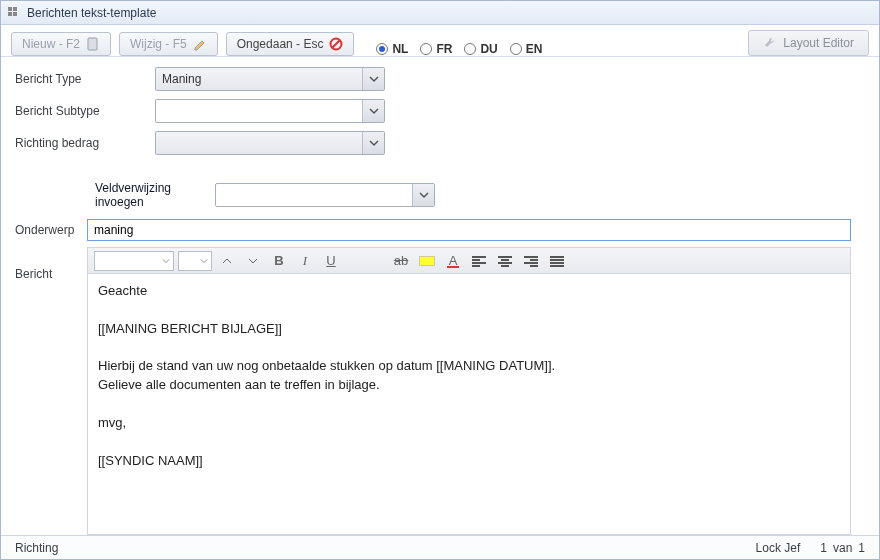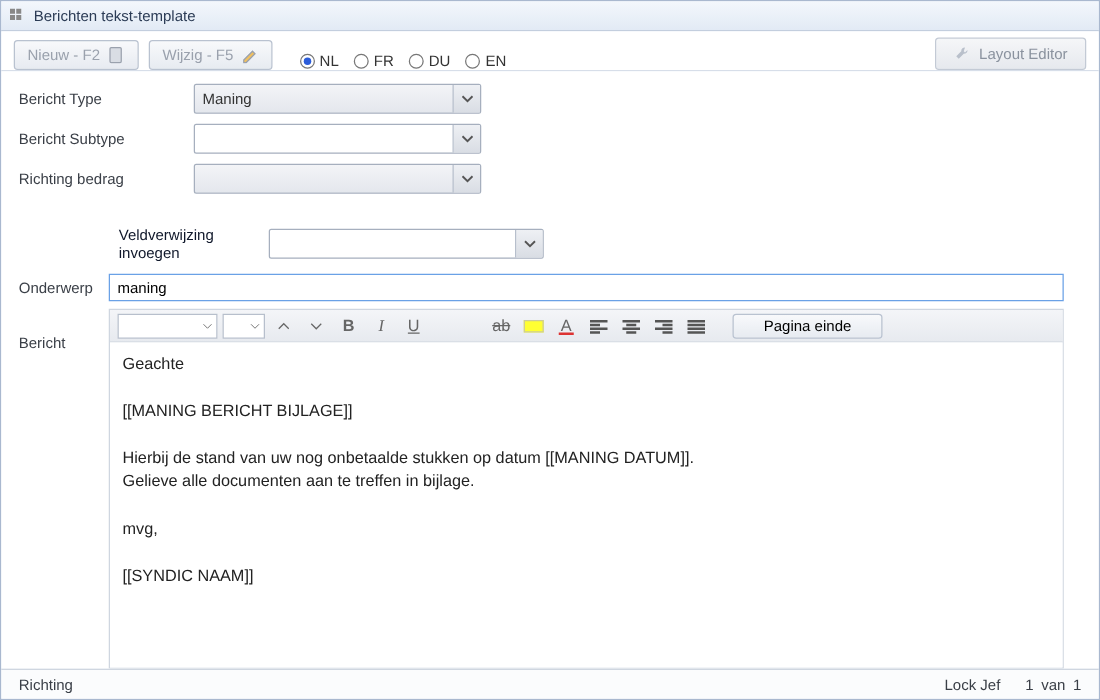--- a/index.html
+++ b/index.html
@@ -50,21 +50,21 @@
     background: linear-gradient(180deg,#f8f9fb 0,#e7ebf1 100%);
     border: 1px solid #b9c2d0;
     border-radius: 3px;
     font-size: 12px;
     color: #444;
     cursor: pointer;
   }
   .tbtn.disabled { color:#9aa1ad; cursor:default; }
   .ticon { width:14px; height:14px; display:inline-block; }
   .radio-group { display:flex; align-items:center; gap:12px; margin-left:14px; }
-  .radio-item { display:flex; align-items:center; gap:4px; }
+  .radio-item { display:flex; align-items:center; gap:4px;font-weight:bold; }
   .radio-dot {
     width:12px; height:12px; border:1px solid #777; border-radius:50%;
     display:inline-flex; align-items:center; justify-content:center;
     background:#fff;
   }
   .radio-dot.selected::after { content:""; width:6px; height:6px; background:#2b5cd9; border-radius:50%; }
   .toolbar-spacer { flex:1; }
   .layout-btn {
     display:inline-flex; align-items:center; gap:6px;
     height:26px; padding:0 14px;
@@ -189,20 +189,29 @@
         <svg viewBox="0 0 14 14">
             <rect x="2" y="1" width="9" height="12" rx="1" fill="#d9dde4" stroke="#9aa1ad"></rect>
           </svg>
       </span>
     </div>
     <div class="tbtn disabled">
       <span>Wijzig - F5</span>
       <span class="ticon">
         <svg viewBox="0 0 14 14">
             <path d="M2 11 L9 4 L11 6 L4 13 L2 13 Z" fill="#f0c060" stroke="#9aa1ad"></path>
+          </svg>
+      </span>
+    </div>
+    <div class="tbtn">
+      <span>Ongedaan - Esc</span>
+      <span class="ticon">
+        <svg viewBox="0 0 14 14">
+            <circle cx="7" cy="7" r="5.5" fill="none" stroke="#d33" stroke-width="2"></circle>
+            <line x1="3.5" y1="10.5" x2="10.5" y2="3.5" stroke="#d33" stroke-width="2"></line>
           </svg>
       </span>
     </div>
 
     <div class="radio-group">
       <label class="radio-item">
         <span class="radio-dot selected"></span>
         <span>NL</span>
       </label>
       <label class="radio-item">
@@ -345,21 +354,20 @@
               </span>
             </div>
           <div class="ed-btn">
               <span class="align-icon al-just">
                 <span></span>
                 <span></span>
                 <span></span>
                 <span></span>
               </span>
             </div>
-          <button class="pagebreak-btn">Pagina einde</button>
         </div>
         <div class="editor-body">Geachte
 
 [[MANING BERICHT BIJLAGE]]
 
 Hierbij de stand van uw nog onbetaalde stukken op datum [[MANING DATUM]].
 Gelieve alle documenten aan te treffen in bijlage.
 
 mvg,
 

